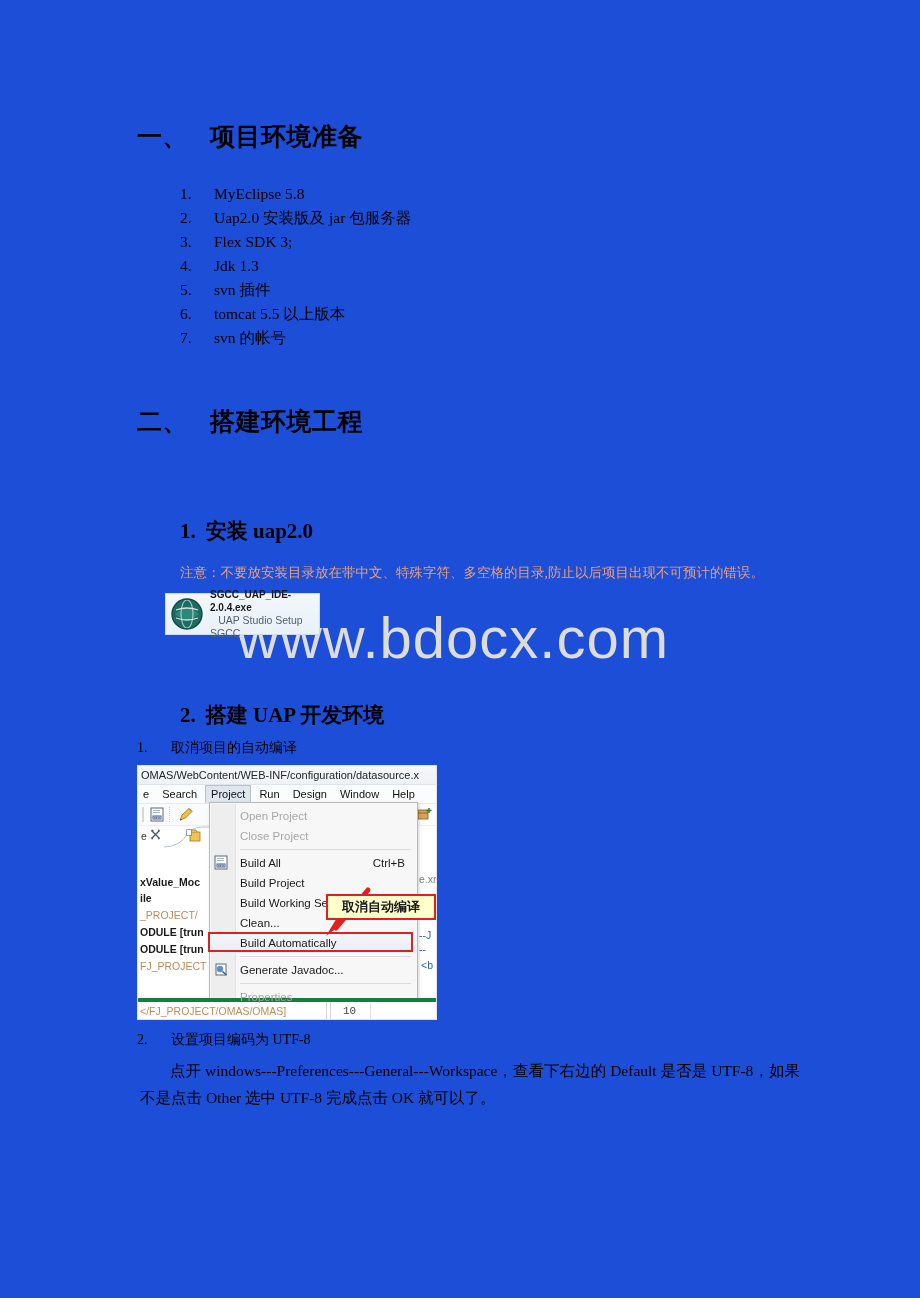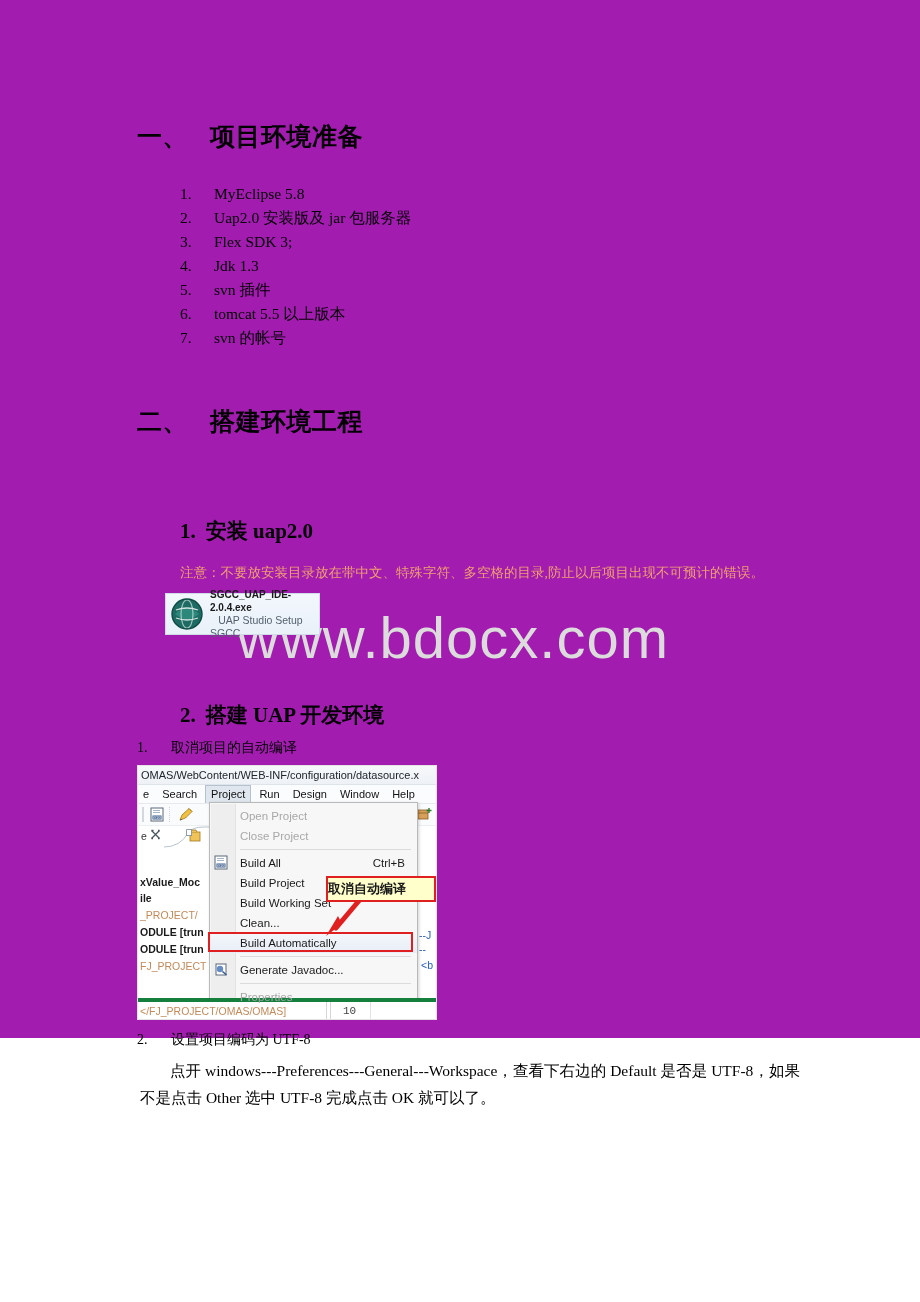--- a/index.html
+++ b/index.html
@@ -11,22 +11,22 @@
     width: 920px;
     height: 1302px;
     position: relative;
     font-family: "Liberation Serif", "DejaVu Serif", serif;
     color: #000;
     overflow: hidden;
   }
   .page {
     position: relative;
     width: 920px;
-    height: 1038px;
-    background: #a21caf;
+    height: 1298px;
+    background: #1d4ed8;
   }
 
   
   .h1 {
     position: absolute;
     font-family: "Liberation Sans", "DejaVu Sans", sans-serif;
     font-weight: bold;
     font-size: 25px;
     letter-spacing: 0.5px;
     white-space: nowrap;
@@ -284,24 +284,25 @@
   
   .callout {
     position: absolute;
     background: #ffffcc;
     border: 2px solid #e02020;
     box-sizing: border-box;
     font-family: "Liberation Sans", "DejaVu Sans", sans-serif;
     font-weight: bold;
     font-size: 13px;
     color: #1a1a1a;
-    text-align: left;
+    text-align: center;
     line-height: 22px;
     z-index: 8;
     white-space: nowrap;
+    margin-top: 18px;
   }
   .callout-arrow { position: absolute; z-index: 7; }
 
   
   .tb-ico { position: absolute; }
 </style>
 </head>
 <body>
 
 <div class="page">

